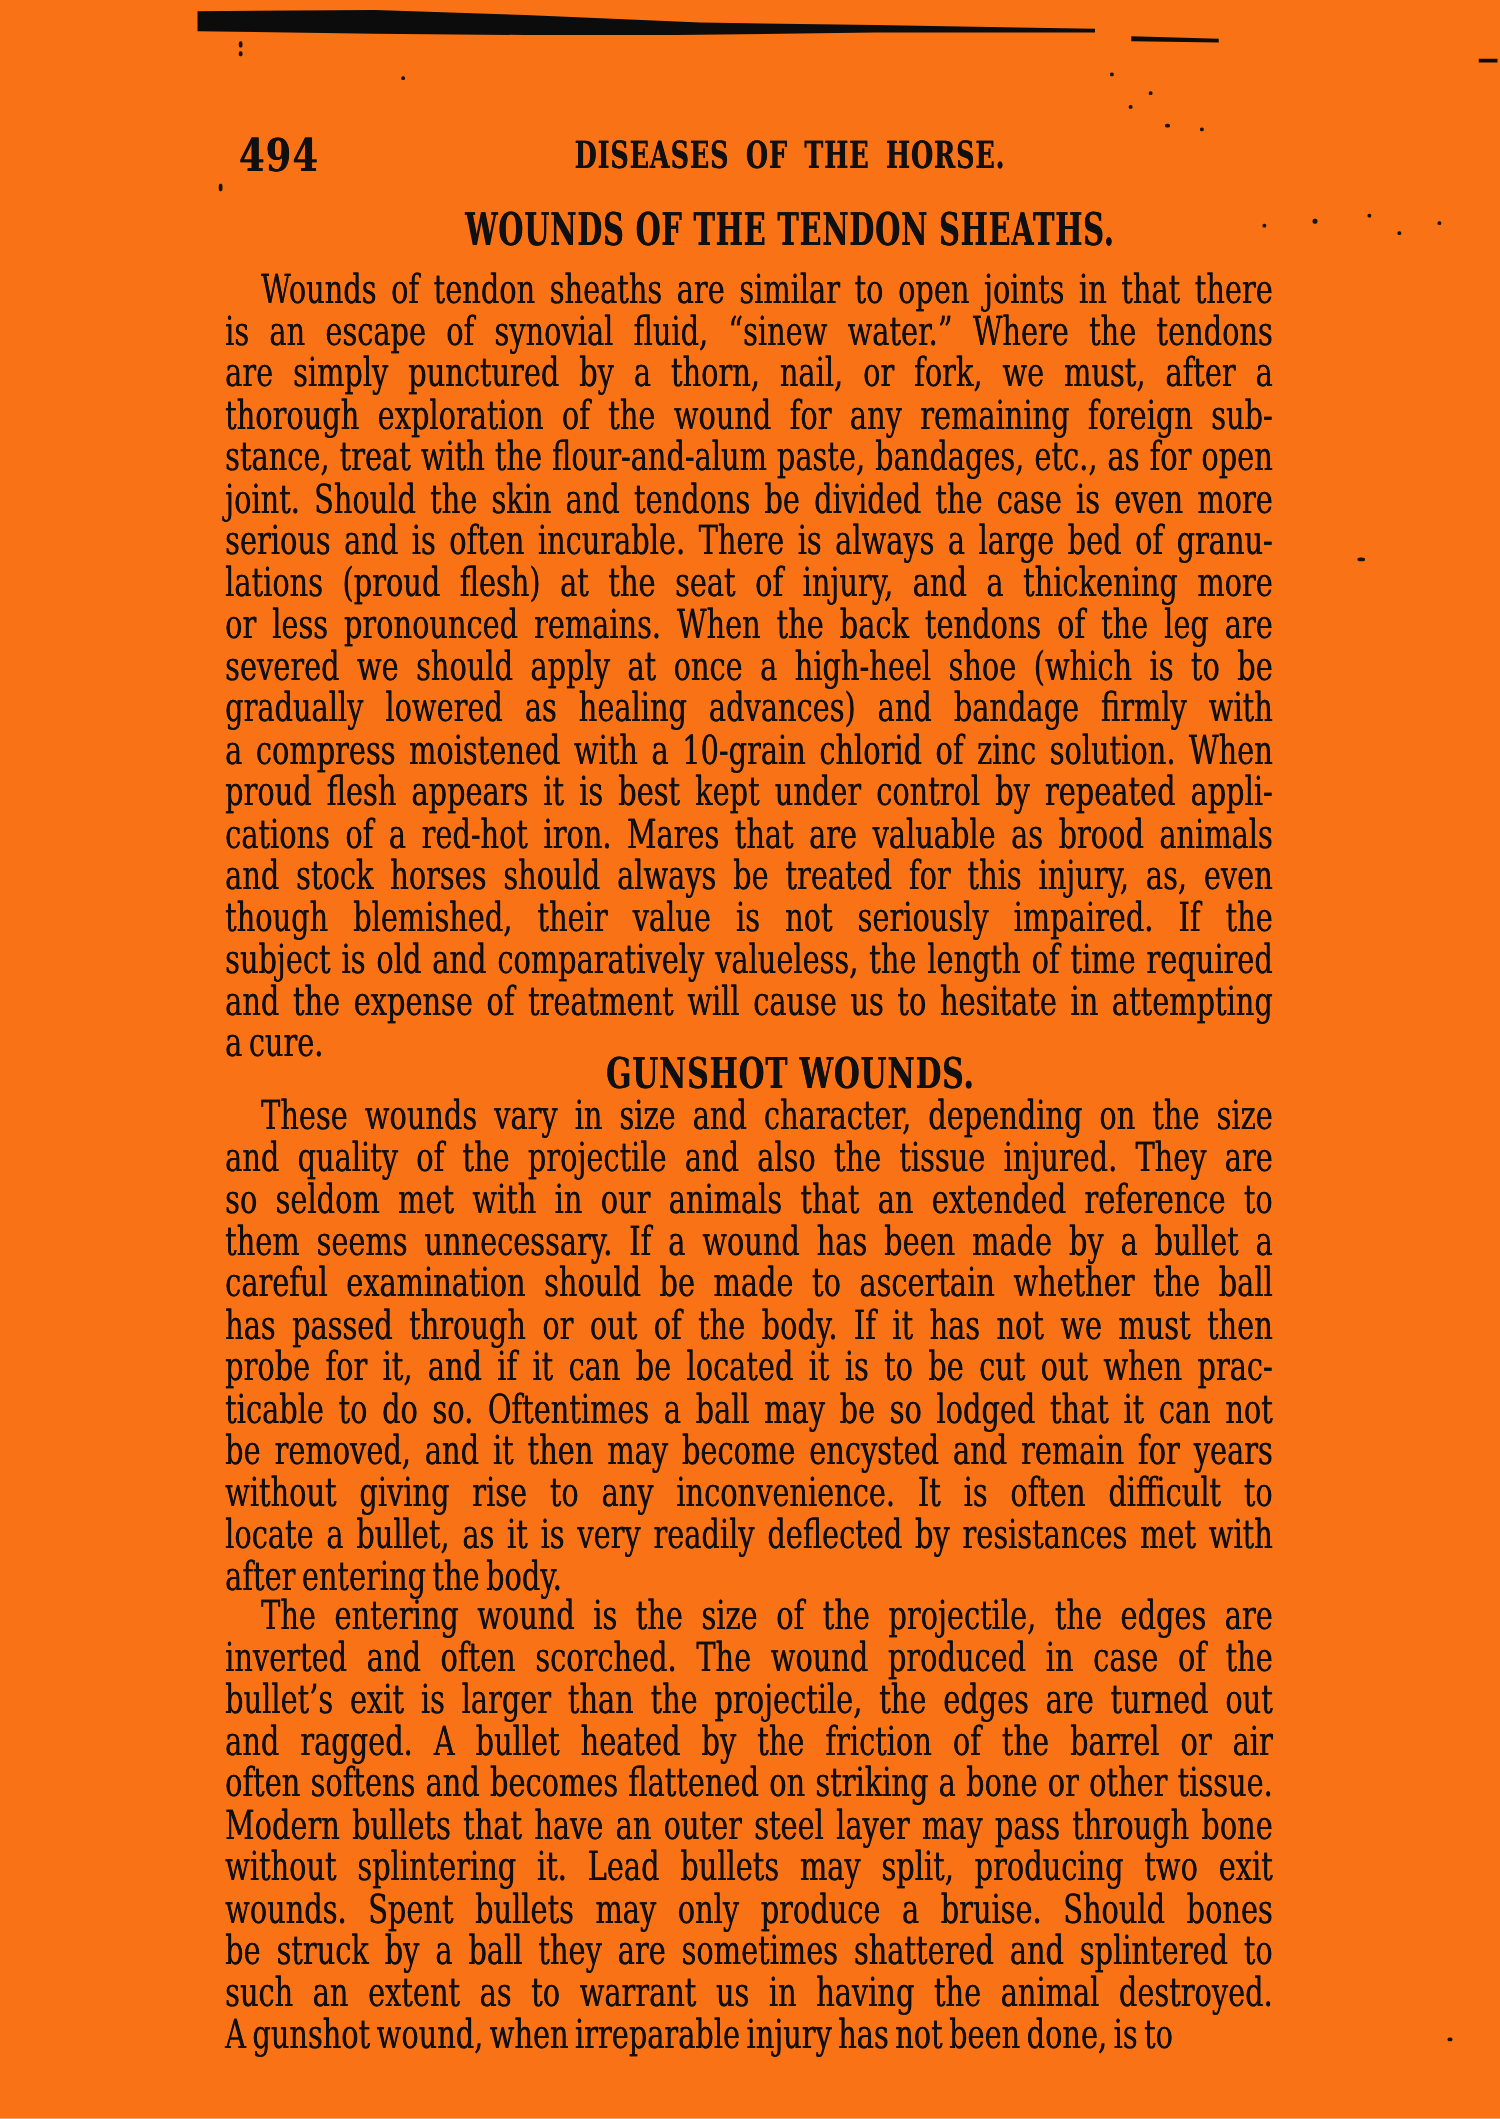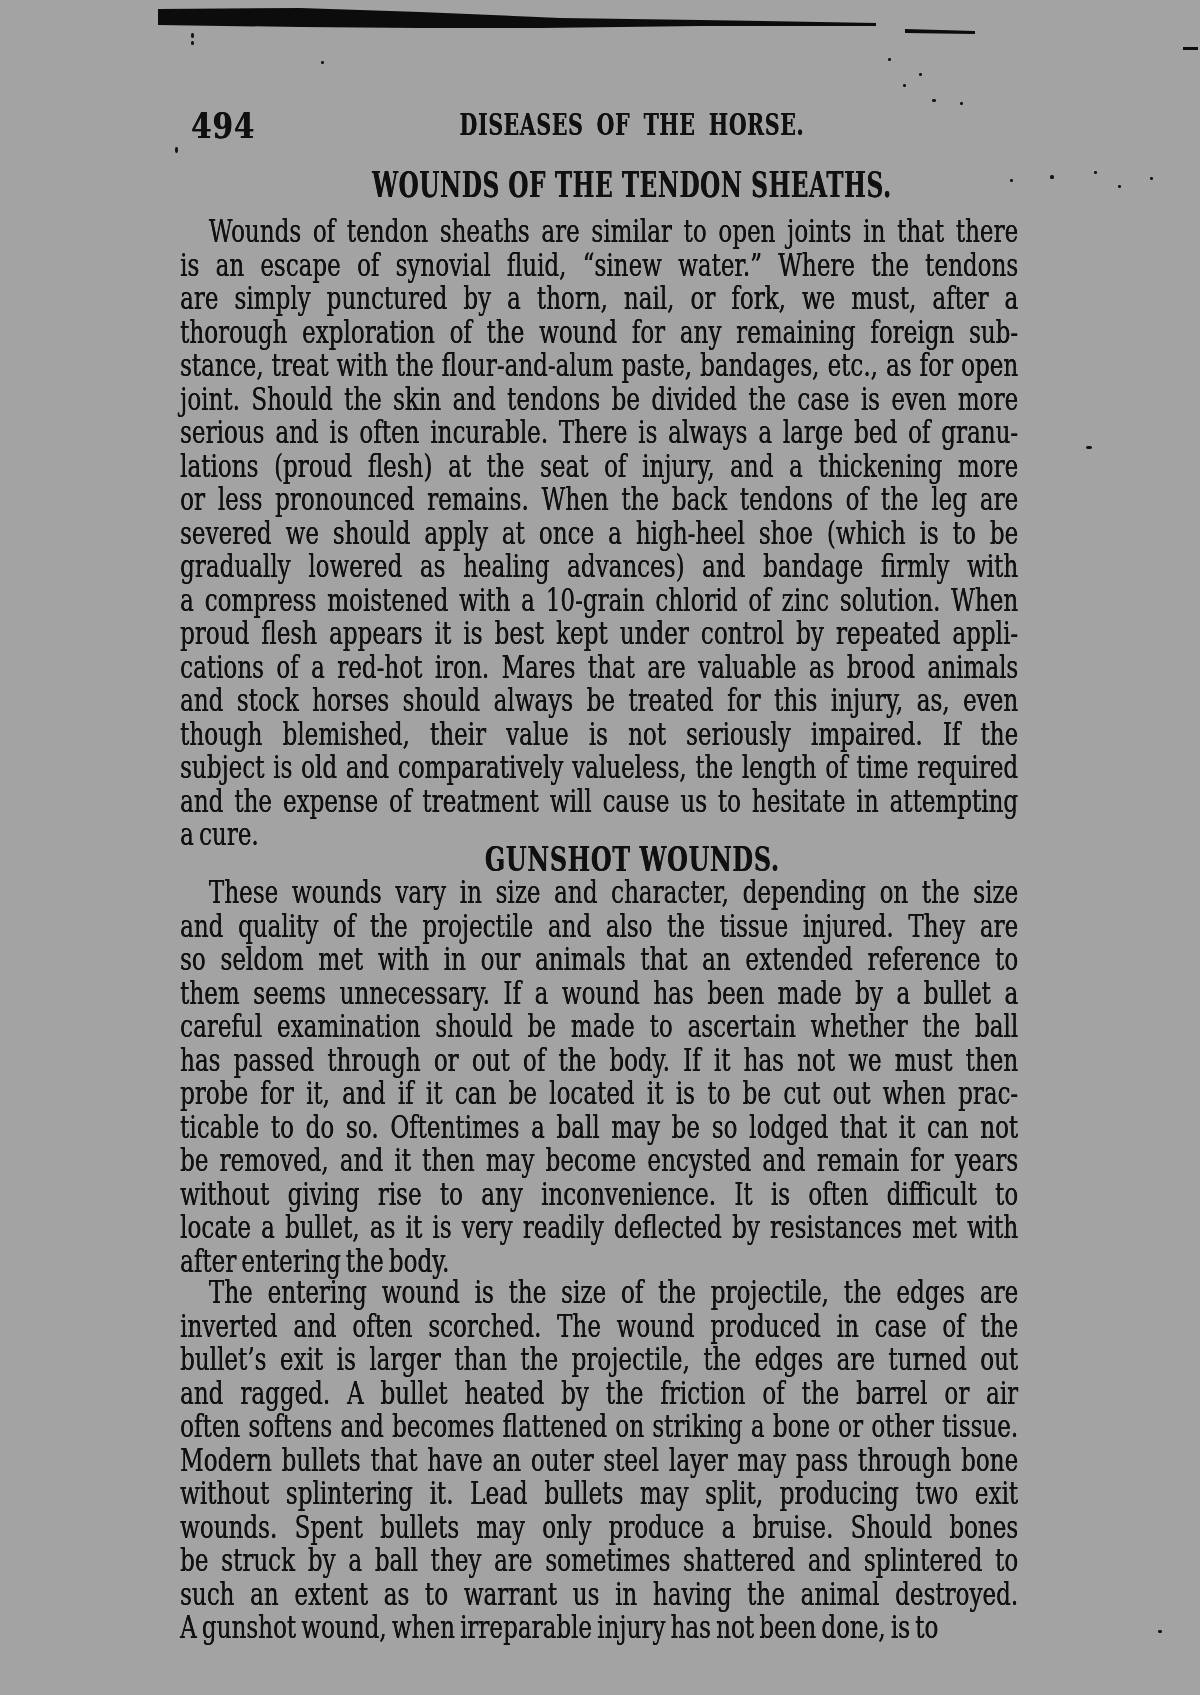--- a/index.html
+++ b/index.html
@@ -1,19 +1,19 @@
 <!DOCTYPE html>
 <html><head>
 <meta charset="utf-8">
 <style>
   html,body{margin:0;padding:0;background:#e9e9e9;}
   .page{
     position:relative;
     width:1200px;height:1695px;
-    background:#a3a3a3;
+    background:#f97316;
     overflow:hidden;
     font-family:"DejaVu Serif","Liberation Serif",serif;
     color:#101010;
   }
   
   .topbar-svg{position:absolute;left:0;top:0;width:1200px;height:80px;}
   
   .pageno{
     position:absolute;left:191px;top:107px;
     font-size:36px;font-weight:bold;line-height:36px;

